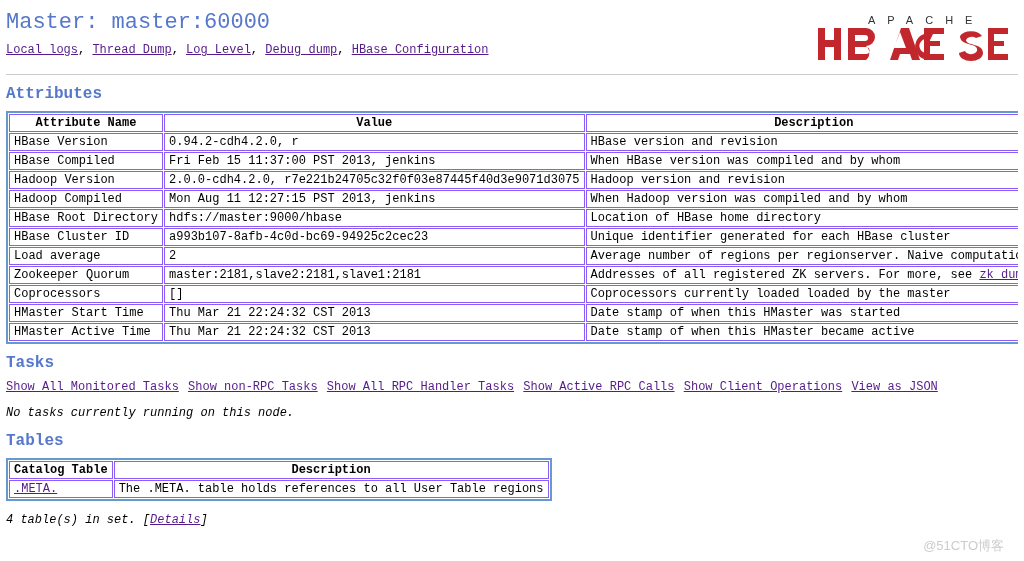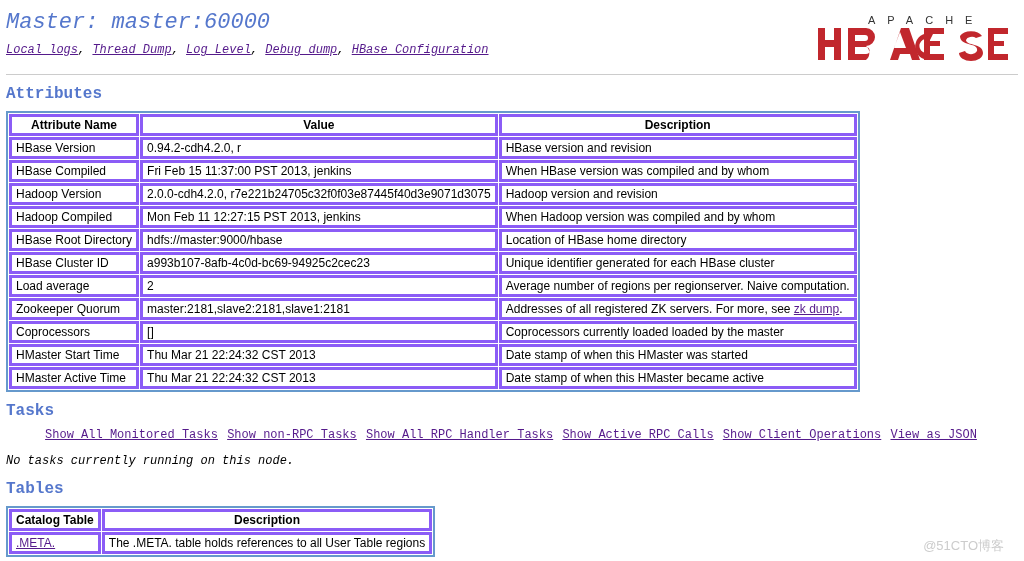--- a/index.html
+++ b/index.html
@@ -8,21 +8,21 @@
       font-size: 12px;
       margin: 6px;
       background: #fff;
       color: #000;
     }
     .header-row {
       display: flex;
       justify-content: space-between;
       align-items: flex-start;
     }
-    .header-left { flex: 1; font-style: italic; }
+    .header-left { flex: 1; }
     h1 {
       font-family: "Courier New", monospace;
       font-size: 22px;
       font-weight: normal;
       color: #5577cc;
       margin: 4px 0 8px 0;
     }
     h2 {
       font-family: "Courier New", monospace;
       font-size: 16px;
@@ -39,33 +39,33 @@
       border: none;
       border-top: 1px solid #ccc;
       margin: 6px 0;
     }
     table {
       border-collapse: separate;
       border-spacing: 1px;
       border: 2px solid #6699cc;
     }
     th, td {
-      border: 3px solid #8b5cf6;
+      border: 1px solid #8b5cf6;
       padding: 1px 4px;
-      font-family: Liberation Sans, sans-serif;
+      font-family: Liberation Mono, monospace;
       font-size: 12px;
       text-align: left;
       white-space: nowrap;
     }
     th {
       font-weight: bold;
       text-align: center;
       background: #fff;
     }
-    .tasks-links { margin: 8px 0; text-align: center; }
+    .tasks-links { margin: 8px 0; }
     .tasks-links a { margin-right: 2px; }
     .plain { margin: 12px 0; font-style: italic; }
     .logo { margin: 4px 6px 0 0; }
     .watermark {
       position: fixed;
       right: 20px;
       bottom: 6px;
       color: #ccc;
       font-family: Arial, sans-serif;
       font-size: 13px;
@@ -135,21 +135,21 @@
         <td>Fri Feb 15 11:37:00 PST 2013, jenkins</td>
         <td>When HBase version was compiled and by whom</td>
       </tr>
       <tr>
         <td>Hadoop Version</td>
         <td>2.0.0-cdh4.2.0, r7e221b24705c32f0f03e87445f40d3e9071d3075</td>
         <td>Hadoop version and revision</td>
       </tr>
       <tr>
         <td>Hadoop Compiled</td>
-        <td>Mon Feb 11 12:27:15 PST 2013, jenkins</td>
+        <td>Mon Aug 11 12:27:15 PST 2013, jenkins</td>
         <td>When Hadoop version was compiled and by whom</td>
       </tr>
       <tr>
         <td>HBase Root Directory</td>
         <td>hdfs://master:9000/hbase</td>
         <td>Location of HBase home directory</td>
       </tr>
       <tr>
         <td>HBase Cluster ID</td>
         <td>a993b107-8afb-4c0d-bc69-94925c2cec23</td>

